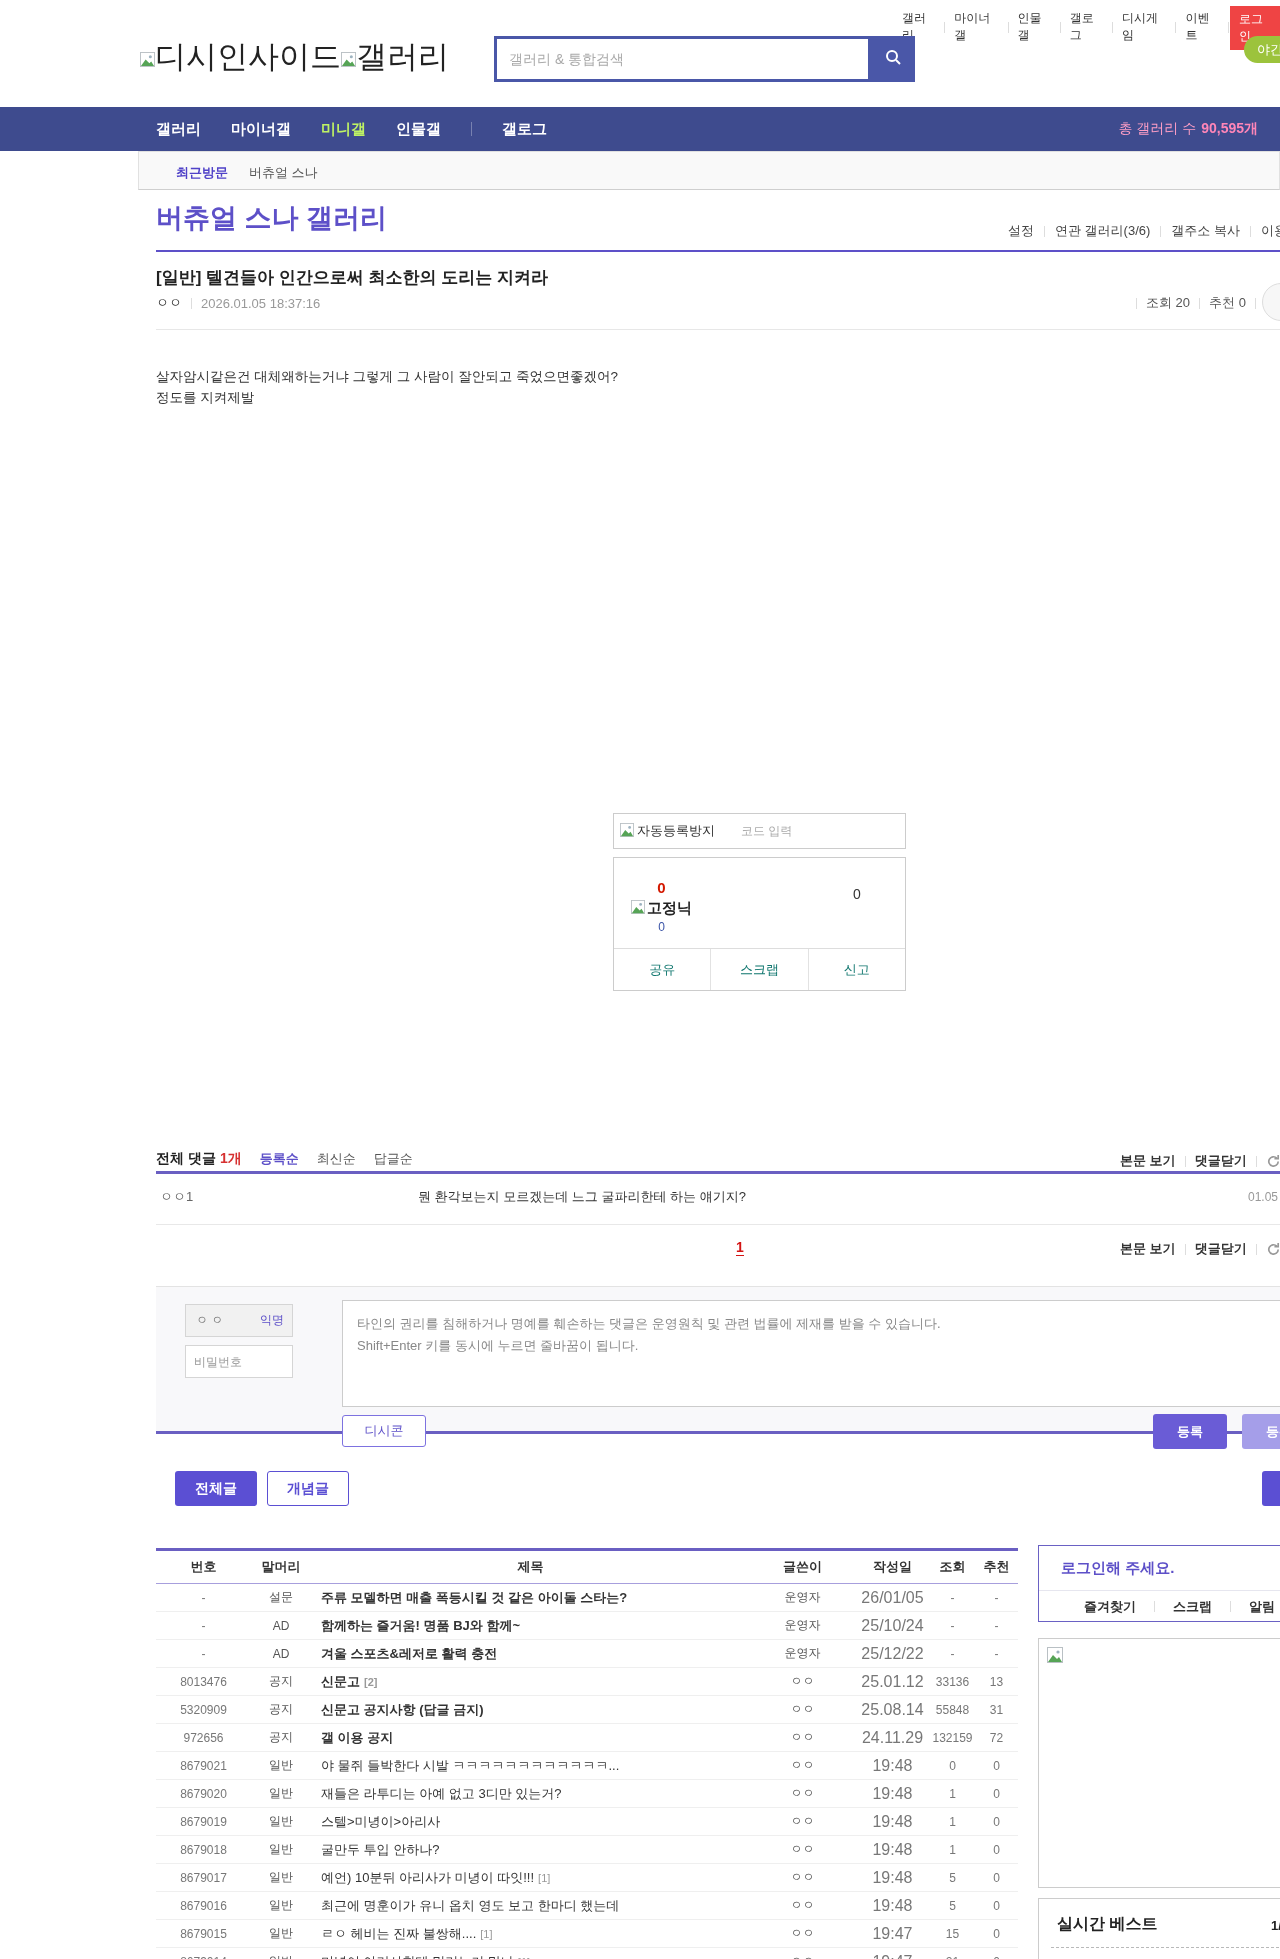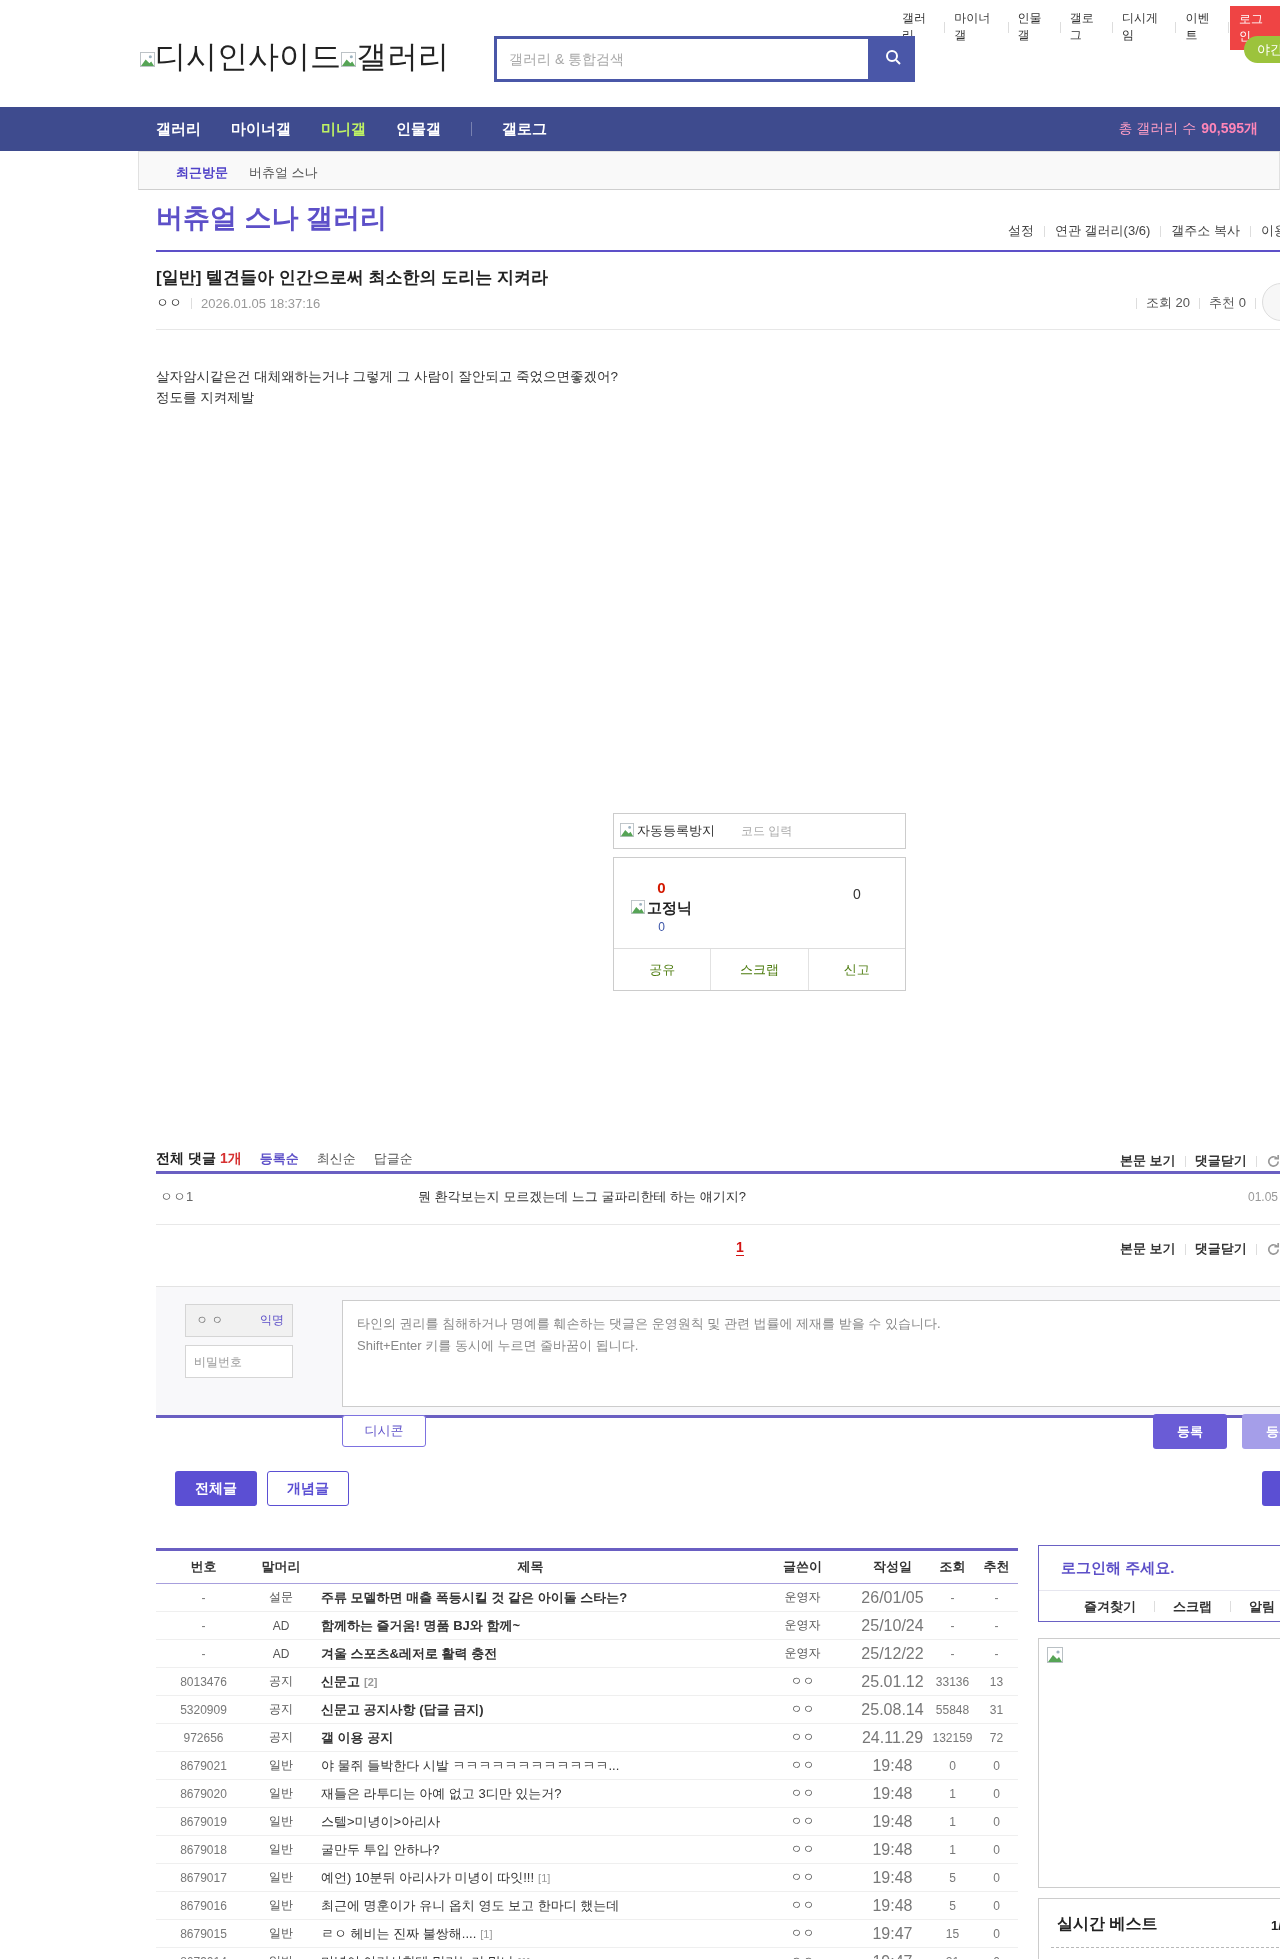--- a/index.html
+++ b/index.html
@@ -50,38 +50,38 @@
   .captcha input{border:none;outline:none;flex:1;min-width:40px;font-size:12px;padding-left:26px;color:#555;}
   .captcha input::placeholder{color:#aaa;}
   .vote{position:absolute;left:613px;top:857px;width:293px;height:134px;border:1px solid #ccc;}
   .vote .main{position:relative;height:90px;}
   .vote .leftcol{position:absolute;left:0;top:0;width:95px;height:90px;display:flex;flex-direction:column;align-items:center;justify-content:center;padding-top:6px;}
   .vote .up{font-size:15px;font-weight:bold;color:#d31900;}
   .vote .fixed{display:flex;align-items:center;gap:2px;font-size:15px;font-weight:bold;color:#222;margin-top:3px;}
   .vote .fcount{font-size:12px;color:#3c55a8;margin-top:2px;}
   .vote .down{position:absolute;left:228px;top:28px;width:30px;text-align:center;font-size:14px;color:#333;}
   .vote .share-row{height:42px;border-top:1px solid #ddd;display:flex;}
-  .vote .share-row .cell{flex:1;display:flex;align-items:center;justify-content:center;font-size:13px;color:#4d7c0f;cursor:pointer;}
+  .vote .share-row .cell{flex:1;display:flex;align-items:center;justify-content:center;font-size:13px;color:#0f766e;cursor:pointer;}
   .vote .share-row .cell + .cell{border-left:1px solid #e2e2e2;}
   
   .cmt-head{position:absolute;left:156px;top:1150px;display:flex;align-items:center;gap:18px;}
   .cmt-head .tot{font-size:14px;font-weight:bold;color:#222;}
   .cmt-head .tot b{color:#d63030;margin-left:4px;}
   .cmt-head .sort{font-size:13px;color:#555;cursor:pointer;}
   .cmt-head .sort.on{color:#5d50c8;font-weight:bold;}
   .cmt-right{display:flex;align-items:center;gap:9px;font-size:13px;font-weight:bold;color:#333;white-space:nowrap;}
   .cmt-right span.item{cursor:pointer;}
   .cmt-div{position:absolute;left:156px;top:1171px;width:1124px;height:3px;background:#6a5fc2;}
   .cmt-author{position:absolute;left:160px;top:1188px;font-size:13px;color:#666;cursor:pointer;}
   .cmt-text{position:absolute;left:418px;top:1188px;font-size:13px;color:#333;}
   .cmt-time{position:absolute;left:1248px;top:1190px;font-size:12px;color:#999;white-space:nowrap;}
   .cmt-bottom{position:absolute;left:156px;top:1224px;width:1124px;height:1px;background:#e8e8e8;}
   .cmt-page{position:absolute;left:736px;top:1239px;font-size:14px;font-weight:bold;color:#d31414;border-bottom:1px solid #d31414;cursor:pointer;}
   
-  .form{position:absolute;left:156px;top:1286px;width:1124px;height:132px;background:#f8f8fa;border-top:1px solid #e3e3e3;border-bottom:3px solid #6a5fc2;}
+  .form{position:absolute;left:156px;top:1286px;width:1124px;height:148px;background:#f8f8fa;border-top:1px solid #e3e3e3;border-bottom:3px solid #6a5fc2;}
   .form .namebox{position:absolute;left:29px;top:17px;width:108px;height:33px;background:#f1f1f1;border:1px solid #d5d5d5;display:flex;align-items:center;justify-content:space-between;padding:0 8px;}
   .form .namebox input{width:50px;border:none;outline:none;background:transparent;font-size:12px;color:#777;}
   .form .namebox .anon{font-size:12px;color:#5d50c8;cursor:pointer;}
   .form .pwd{position:absolute;left:29px;top:58px;width:108px;height:33px;background:#fff;border:1px solid #d5d5d5;padding:0 8px;font-size:12px;color:#555;outline:none;}
   .form .pwd::placeholder{color:#999;}
   .form textarea{position:absolute;left:186px;top:13px;width:1000px;height:107px;background:#fff;border:1px solid #ccc;padding:12px 14px;font-size:13px;line-height:22px;color:#555;resize:none;outline:none;}
   .form textarea::placeholder{color:#888;}
   .form .dccon{position:absolute;left:186px;top:128px;width:84px;height:32px;background:#fff;border:1px solid #7d72e0;border-radius:3px;color:#5d50c8;font-size:13px;display:flex;align-items:center;justify-content:center;cursor:pointer;}
   .form .submit{position:absolute;left:997px;top:127px;width:74px;height:35px;background:#6a5cd6;border-radius:3px;color:#fff;font-size:13px;font-weight:bold;display:flex;align-items:center;justify-content:center;cursor:pointer;}
   .form .submit2{position:absolute;left:1086px;top:127px;width:74px;height:35px;background:#a59ee9;border-radius:3px;color:#fff;font-size:13px;font-weight:bold;display:flex;align-items:center;justify-content:center;cursor:pointer;}

